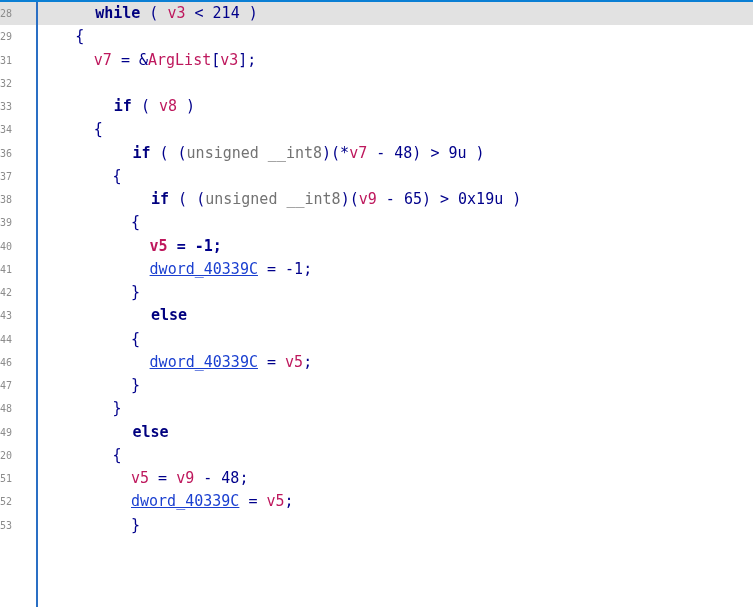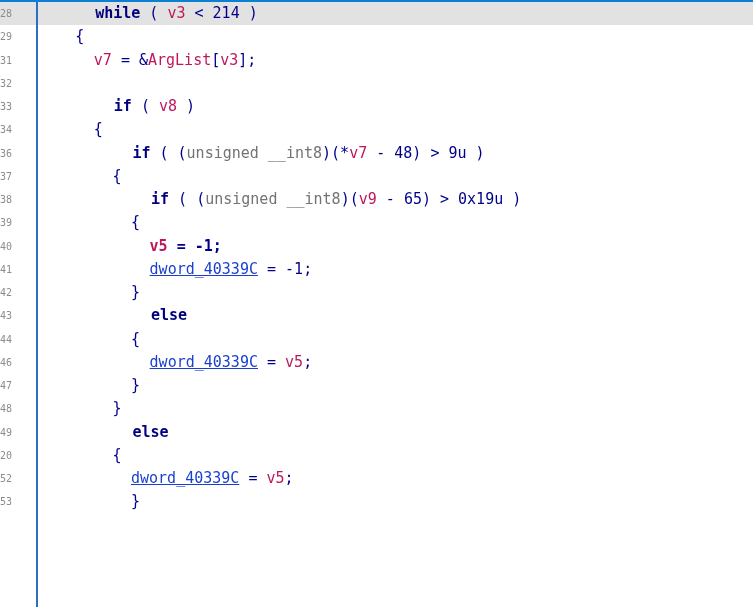--- a/index.html
+++ b/index.html
@@ -95,16 +95,17 @@
       <div class="code-line"><span class="line-number">40</span><span class="line-code" style="left: 149.6px; font-weight: bold;"><span class="tok-lvar">v5</span><span class="tok-plain"> = -</span><span class="tok-number">1</span><span class="tok-plain">;</span></span></div>
       <div class="code-line"><span class="line-number">41</span><span class="line-code" style="left: 149.6px;"><span class="tok-gvar">dword_40339C</span><span class="tok-plain"> = -</span><span class="tok-number">1</span><span class="tok-plain">;</span></span></div>
       <div class="code-line"><span class="line-number">42</span><span class="line-code" style="left: 131px;"><span class="tok-plain">}</span></span></div>
       <div class="code-line"><span class="line-number">43</span><span class="line-code" style="left: 131px;"><span class="tok-keyword">else</span></span></div>
       <div class="code-line"><span class="line-number">44</span><span class="line-code" style="left: 131px;"><span class="tok-plain">{</span></span></div>
       <div class="code-line"><span class="line-number">46</span><span class="line-code" style="left: 149.6px;"><span class="tok-gvar">dword_40339C</span><span class="tok-plain"> = </span><span class="tok-lvar">v5</span><span class="tok-plain">;</span></span></div>
       <div class="code-line"><span class="line-number">47</span><span class="line-code" style="left: 131px;"><span class="tok-plain">}</span></span></div>
       <div class="code-line"><span class="line-number">48</span><span class="line-code" style="left: 112.4px;"><span class="tok-plain">}</span></span></div>
       <div class="code-line"><span class="line-number">49</span><span class="line-code" style="left: 112.4px;"><span class="tok-keyword">else</span></span></div>
       <div class="code-line"><span class="line-number">20</span><span class="line-code" style="left: 112.4px;"><span class="tok-plain">{</span></span></div>
+      <div class="code-line"><span class="line-number">51</span><span class="line-code" style="left: 131px;"><span class="tok-lvar">v5</span><span class="tok-plain"> = </span><span class="tok-lvar">v9</span><span class="tok-plain"> - </span><span class="tok-number">48</span><span class="tok-plain">;</span></span></div>
       <div class="code-line"><span class="line-number">52</span><span class="line-code" style="left: 131px;"><span class="tok-gvar">dword_40339C</span><span class="tok-plain"> = </span><span class="tok-lvar">v5</span><span class="tok-plain">;</span></span></div>
       <div class="code-line"><span class="line-number">53</span><span class="line-code" style="left: 131px;"><span class="tok-plain">}</span></span></div>
     </div>
 </div>
 
 </body></html>

